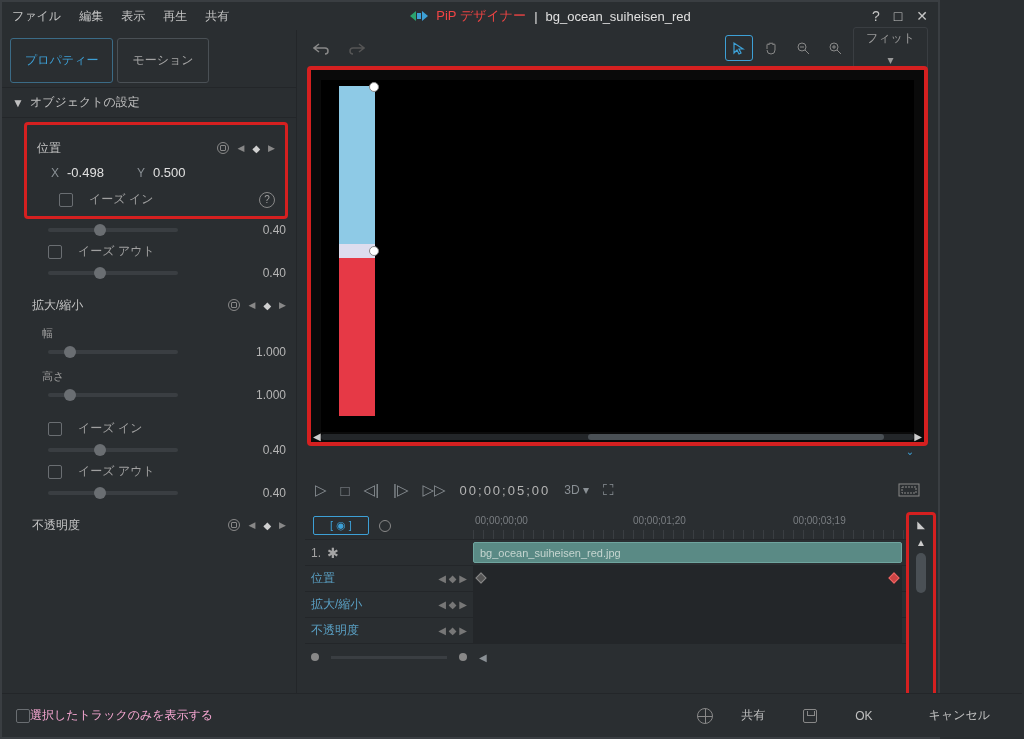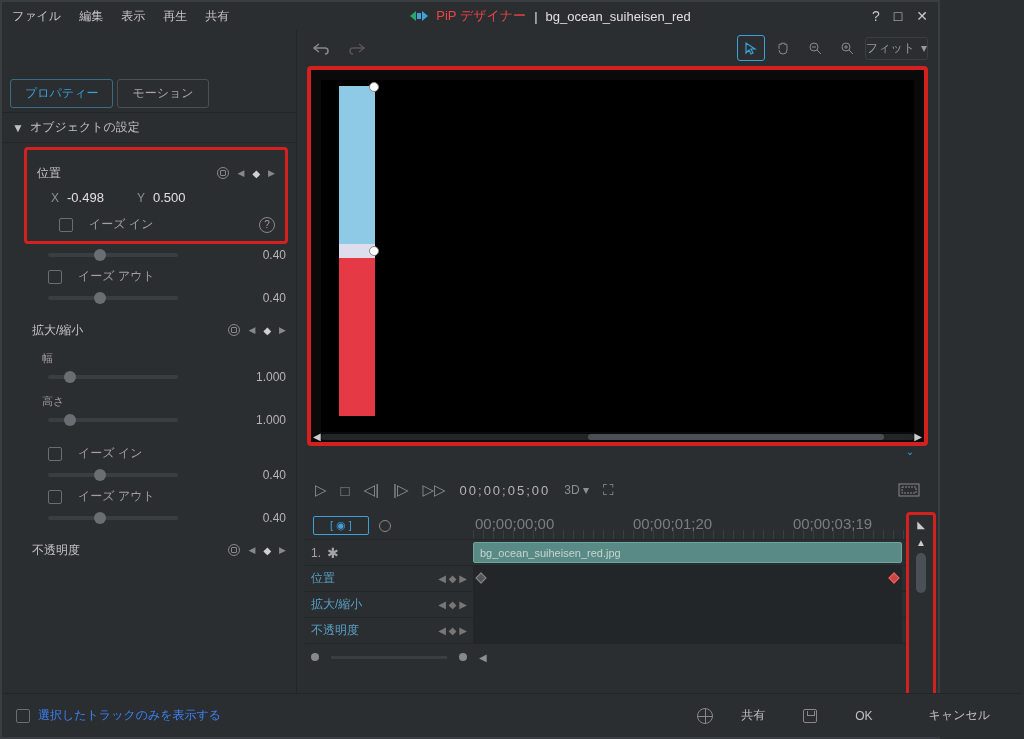--- a/index.html
+++ b/index.html
@@ -14,21 +14,21 @@
 .titlebar .sys { display: flex; gap: 14px; font-size: 14px; color: #c5c5c5; }
 .titlebar .logo { display: inline-flex; }
 
 
 .body { display: flex; height: calc(100% - 28px); }
 .sidebar { width: 295px; background: #2a2e31; border-right: 1px solid #232629; }
 .main { flex: 1; display: flex; flex-direction: column; }
 
 
 .tabs { display: flex; gap: 4px; padding: 8px 8px 4px; }
-.tab { padding: 5px 14px; border: 1px solid #4a5055; border-radius: 3px; font-size: 12px; color: #a5a5a5; margin-top: 41px; }
+.tab { padding: 13px 14px; border: 1px solid #4a5055; border-radius: 3px; font-size: 12px; color: #a5a5a5; }
 .tab.active { color: #3da0d6; border-color: #3b6b86; }
 
 
 .section-head { padding: 6px 10px; border-top: 1px solid #232629; border-bottom: 1px solid #232629; color: #c0c0c0; font-size: 12px; display: flex; align-items: center; gap: 6px; }
 
 
 .highlight-red { border: 3px solid #d52020; border-radius: 4px; }
 .pos-box { margin: 4px 8px 0 22px; padding: 10px 10px 6px 10px; }
 
 .prop-row { display: flex; align-items: center; justify-content: space-between; height: 26px; color: #c5c5c5; }
@@ -51,29 +51,29 @@
 
 .slider-row { display: flex; align-items: center; gap: 10px; padding: 4px 10px 4px 46px; justify-content: space-between; }
 .slider { flex:1; height: 4px; background: #3a3e42; border-radius: 2px; position: relative; max-width: 130px;}
 .slider .thumb { position:absolute; width:12px; height:12px; background:#6a6e72; border-radius:50%; top:-4px; }
 .val { font-size: 12px; color: #b5b5b5; width: 45px; text-align: right;}
 
 .sub-lbl { padding: 6px 10px 0 40px; color: #999; font-size: 11px; }
 
 .prop-block { padding: 8px 10px 2px 30px; }
 
-.bottom-chk { display:flex; align-items:center; gap:8px; padding: 12px 10px; border-top:1px solid #232629; color:#3b82f6; }
+.bottom-chk { display:flex; align-items:center; gap:0; padding: 12px 10px; border-top:1px solid #232629; color:#f9a8d4; }
 
 
 .toolbar-top { height: 36px; display:flex; align-items:center; padding: 0 10px; gap:8px; }
 .toolbar-top .left { display:flex; gap:8px; }
 .toolbar-top .right { margin-left:auto; display:flex; gap:4px; align-items:center;}
 .tool-btn { width:28px; height:26px; display:inline-flex; align-items:center; justify-content:center; border:1px solid transparent; border-radius:3px; color:#8a9095;}
 .tool-btn.active { border-color:#3da0d6; color:#3da0d6;}
-.fit-sel { padding: 2px 0; border: 1px solid #3a3e42; border-radius: 3px; font-size:12px; color:#999; display:flex; align-items:center; gap:6px;}
+.fit-sel { padding: 2px 12px; border: 1px solid #3a3e42; border-radius: 3px; font-size:12px; color:#999; display:flex; align-items:center; gap:6px;flex-direction:column;}
 
 .preview-wrap { margin: 0 10px; }
 .preview-box { border: 4px solid #d52020; border-radius: 4px; height: 380px; background: #0a0a0a; position: relative; }
 .preview-inner { position:absolute; inset:10px; background:#000; }
 .preview-img { position:absolute; left:18px; top:6px; width:36px; height:330px; background: linear-gradient(to bottom, #8ecae6 0%, #8ecae6 48%, #dde 48%, #dde 52%, #e63946 52%, #e63946 100%); }
 .preview-img::after { content:""; position:absolute; right:-4px; top:160px; width:8px; height:8px; background:#fff; border-radius:50%; border:1px solid #888;}
 .preview-img::before { content:""; position:absolute; right:-4px; top:-4px; width:8px; height:8px; background:#fff; border-radius:50%; border:1px solid #888;}
 .hscroll { position:absolute; bottom:2px; left:10px; right:10px; height:6px; background:#232629; border-radius:3px;}
 .hscroll .bar{ position:absolute; left:45%; width:50%; height:100%; background:#4a5055; border-radius:3px;}
 .arrow-l{position:absolute;bottom:0;left:2px;color:#ccc;font-size:10px;}
@@ -83,21 +83,21 @@
 .playbar .pbtn { font-size: 15px; }
 .playbar .tc { font-size: 13px; letter-spacing: 2px; color:#b5b5b5;}
 .playbar .right { margin-left:auto; display:flex; gap:12px;}
 .chev-icon { width:28px; text-align:center; margin-left:auto; margin-right:14px; color:#3da0d6; font-size:10px;}
 
 
 .timeline { flex:1; display:flex; flex-direction:column; padding: 0 8px 8px 8px; position:relative;}
 .tl-ruler { height: 28px; display:flex; border-bottom: 1px solid #232629;}
 .tl-ruler .lcol { width: 168px; display:flex; align-items:center; gap:10px; padding-left:8px;}
 .tl-ruler .eye-tab { border:1px solid #3da0d6; padding: 2px 16px; border-radius: 2px; color:#3da0d6; font-size:11px;}
-.tl-ruler .marks { flex:1; position:relative; font-size:15px; color:#7a7e82;}
+.tl-ruler .marks { flex:1; position:relative; font-size:10px; color:#7a7e82;}
 .tl-ruler .mark { position:absolute; top:3px;}
 .tl-ruler .ticks { position:absolute; inset: 18px 0 0 0; background: repeating-linear-gradient(to right, #3a3e42 0, #3a3e42 1px, transparent 1px, transparent 10px);}
 
 .tl-row { height: 26px; display:flex; align-items:center; border-bottom:1px solid #232629;}
 .tl-row .lcol { width: 168px; display:flex; align-items:center; padding: 0 6px; gap:6px; font-size:12px; color:#a5a5a5;}
 .tl-row .lcol.blue { color:#5aa0c4;}
 .tl-row .trk { flex:1; height:100%; position:relative;}
 .clip { position:absolute; left:0; right:28px; top:2px; bottom:2px; background:#5a8a85; border:1px solid #6fa59f; border-radius:2px; padding-left:6px; display:flex; align-items:center; font-size:11px; color:#c5d5d0;}
 .kf-area { position:absolute; left:0; right:28px; top:0; bottom:0; background:#232629;}
 .kf-dot { position:absolute; left:4px; top:8px; transform: rotate(45deg); width:8px; height:8px; background:#555; border:1px solid #888;}

